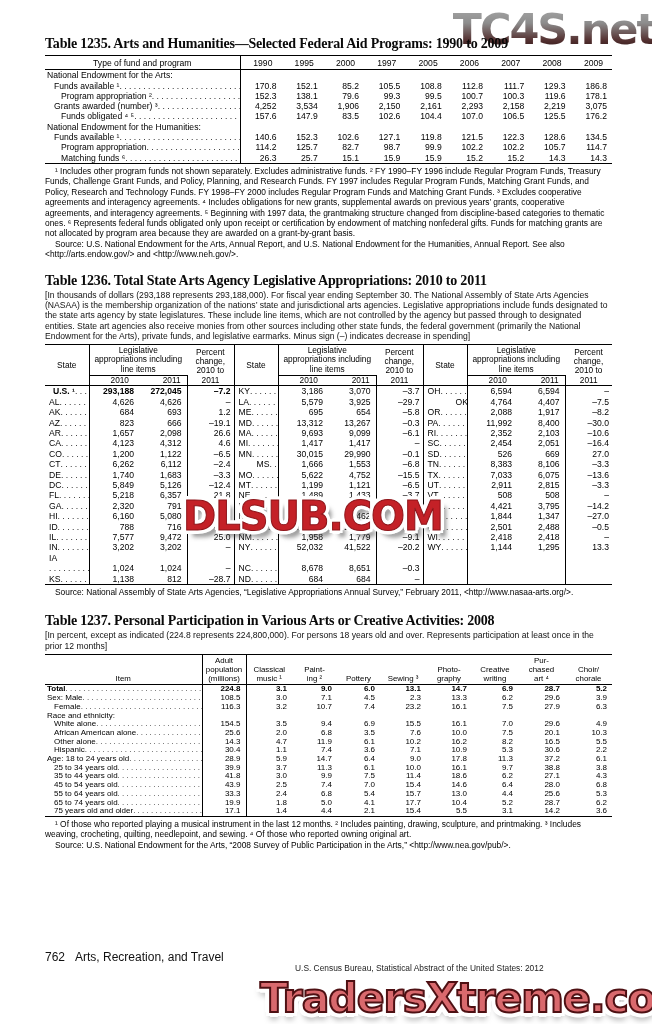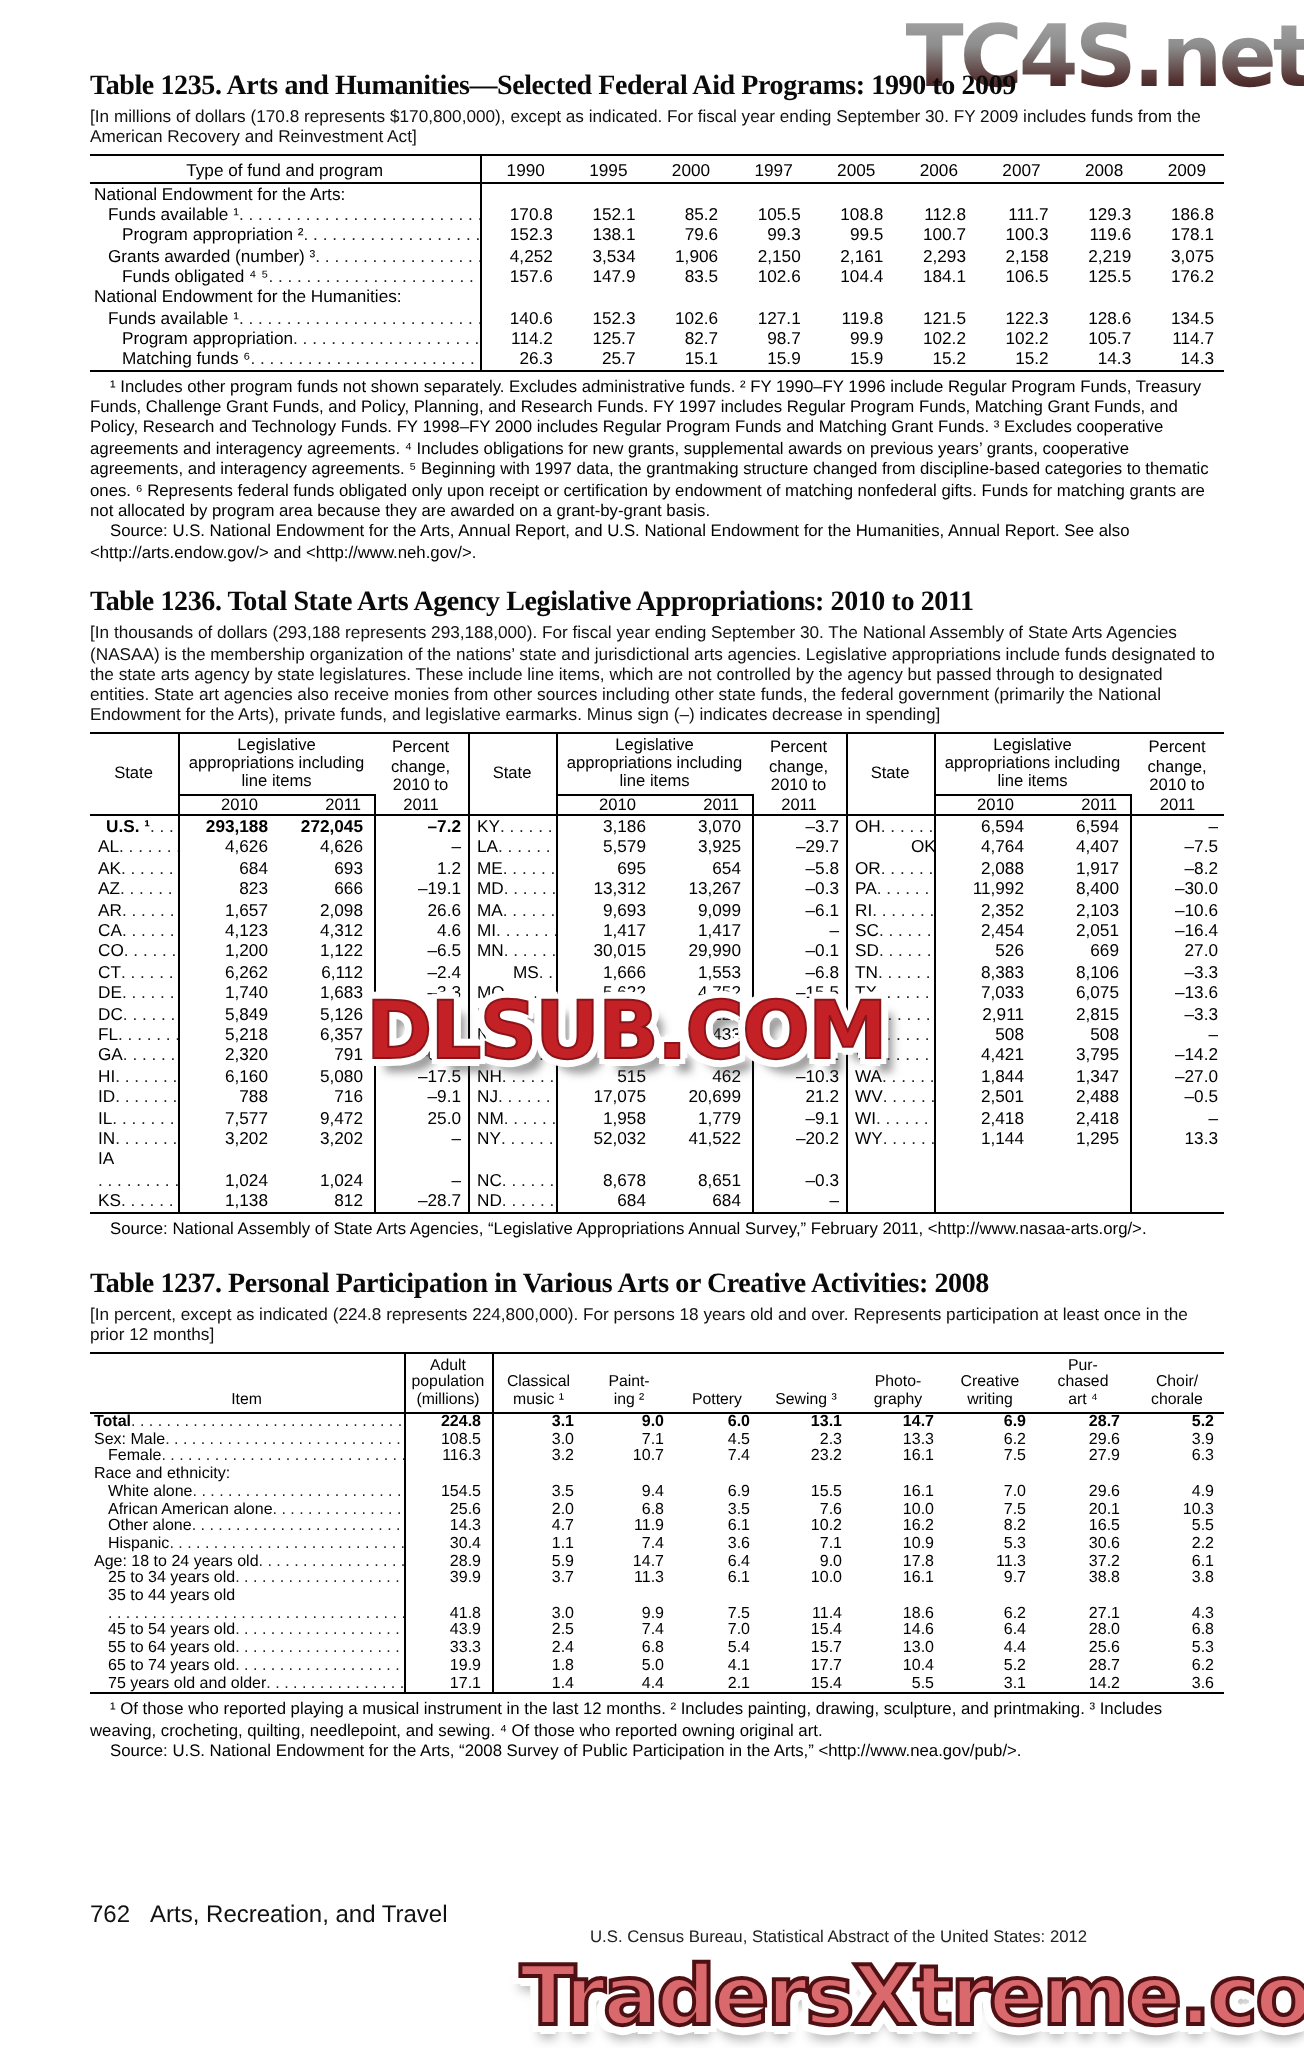--- a/index.html
+++ b/index.html
@@ -75,21 +75,20 @@
 <body>
 
 <div class="page">
 
   <div class="wm-top">TC4S.net</div>
 
   <div class="content">
 
     <section>
       <div class="tbl-title">Table 1235. Arts and Humanities—Selected Federal Aid Programs: 1990 to 2009</div>
-      <div class="headnote">[In millions of dollars (170.8 represents $170,800,000), except as indicated. For fiscal year ending September 30. FY 2009 includes funds from the American Recovery and Reinvestment Act]</div>
       <table id="t1235" class="rule-top">
         <colgroup>
           <col style="width:195px">
           <col span="9" style="width:41.3px">
         </colgroup>
         <thead>
             <tr id="t1235-head">
               <th class="lblcol">Type of fund and program</th>
               <th class="yr">1990</th>
               <th class="yr">1995</th>
@@ -175,21 +174,21 @@
                 <div class="lf" style="padding-left: 16px;">
                   <span class="nm">Funds obligated ⁴ ⁵</span>
                   <span class="dots"></span>
                 </div>
               </td>
               <td class="num">157.6</td>
               <td class="num">147.9</td>
               <td class="num">83.5</td>
               <td class="num">102.6</td>
               <td class="num">104.4</td>
-              <td class="num">184.1</td>
+              <td class="num">107.0</td>
               <td class="num">106.5</td>
               <td class="num">125.5</td>
               <td class="num">176.2</td>
             </tr>
             <tr>
               <td class="lblcol">
                 <div class="lf" style="padding-left: 2px;">
                   <span class="nm">National Endowment for the Humanities:</span>
                 </div>
               </td>
@@ -1036,21 +1035,21 @@
               <td class="num">11.3</td>
               <td class="num">6.1</td>
               <td class="num">10.0</td>
               <td class="num">16.1</td>
               <td class="num">9.7</td>
               <td class="num">38.8</td>
               <td class="num">3.8</td>
             </tr>
             <tr>
               <td class="lblcol c1">
-                <div class="lf" style="padding-left: 9px; flex-direction: column;">
+                <div class="lf" style="padding-left: 9px;">
                   <span class="nm">35 to 44 years old</span>
                   <span class="dots"></span>
                 </div>
               </td>
               <td class="num c2">41.8</td>
               <td class="num">3.0</td>
               <td class="num">9.9</td>
               <td class="num">7.5</td>
               <td class="num">11.4</td>
               <td class="num">18.6</td>

